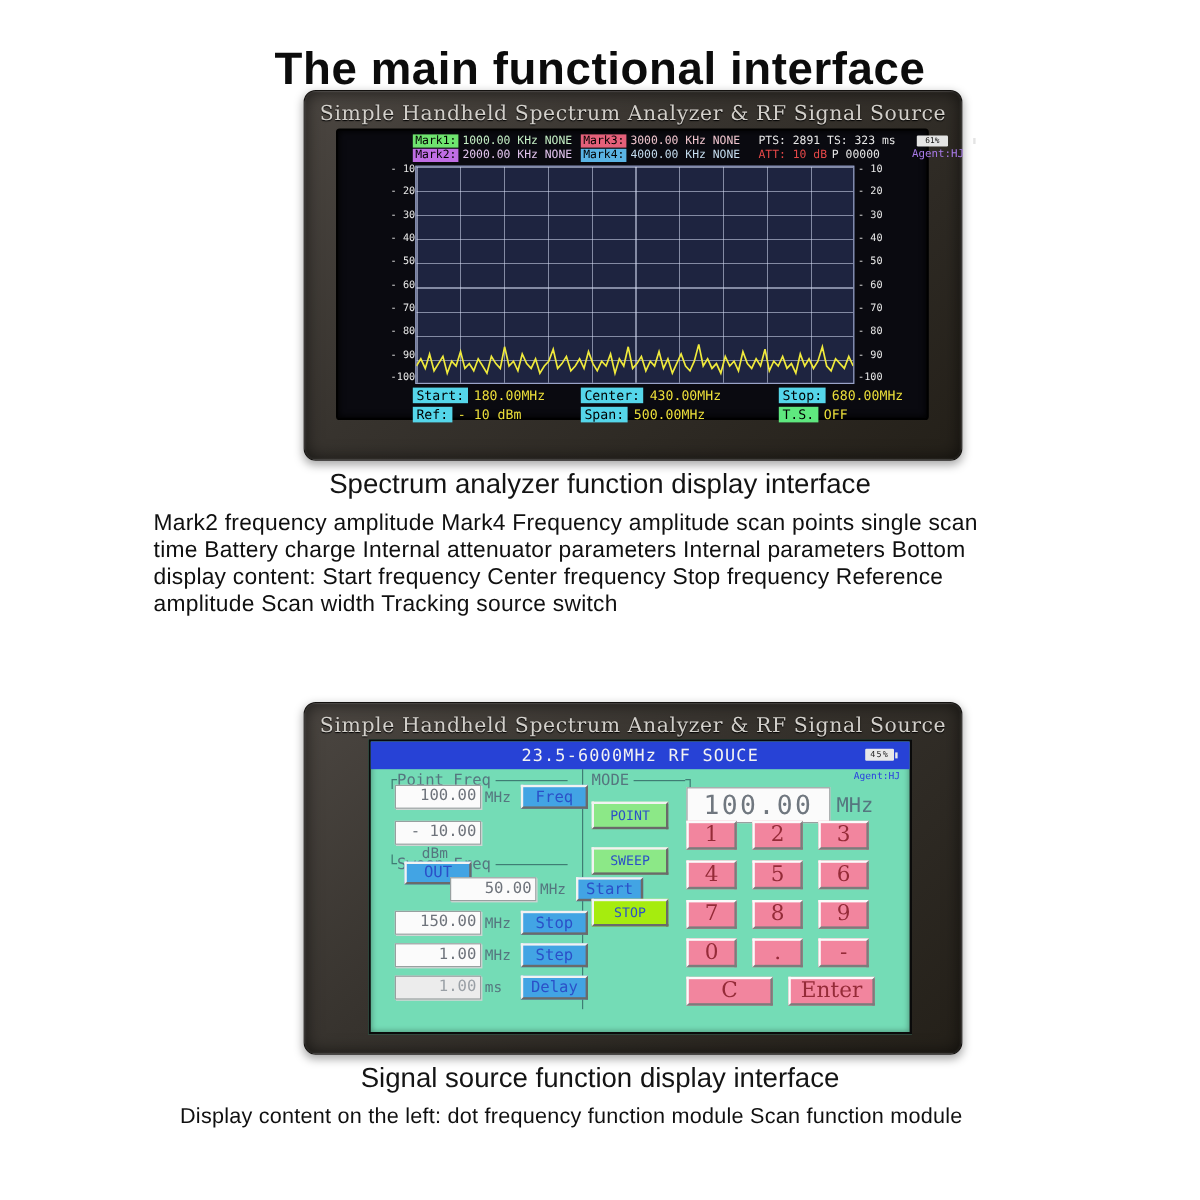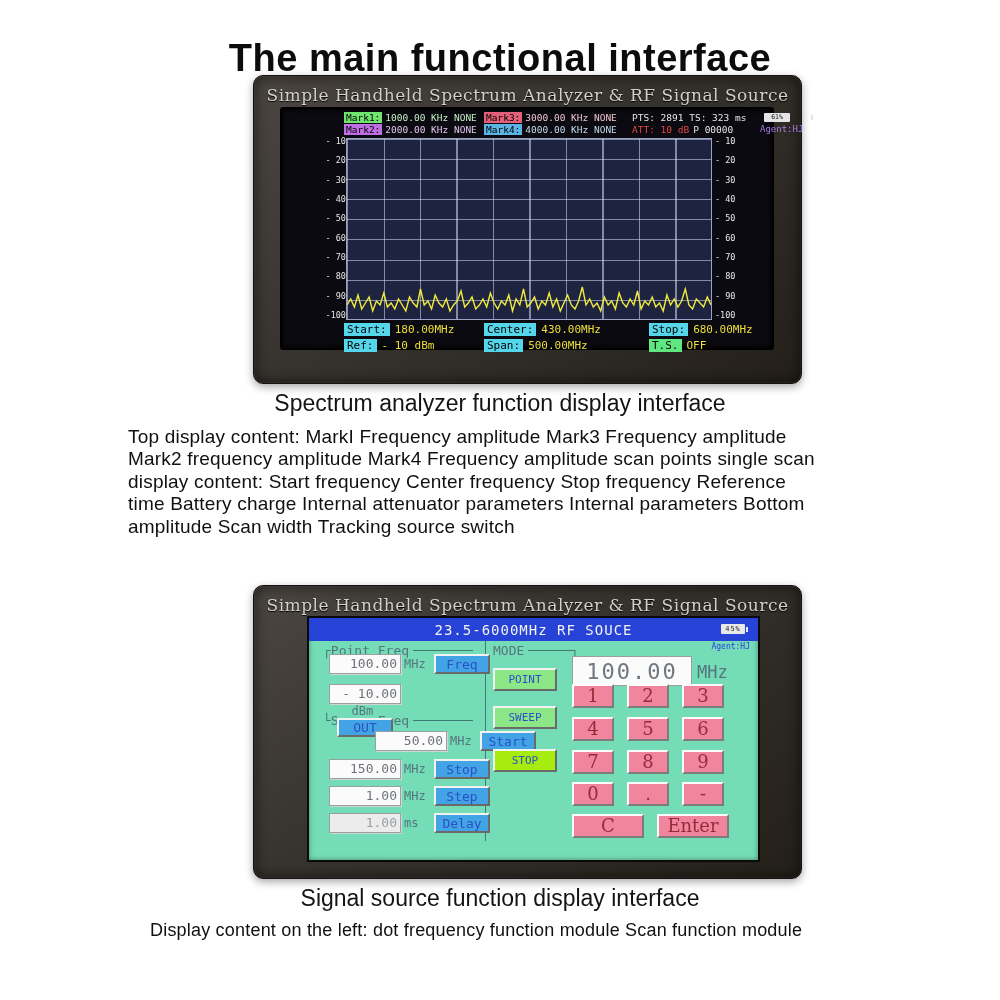--- a/index.html
+++ b/index.html
@@ -185,24 +185,23 @@
       </div>
       <div class="ir">
         <span class="gchip">T.S.</span><span class="val">OFF</span>
       </div>
     </div>
   </div>
 </div>
 
 <div class="caption cap1">Spectrum analyzer function display interface</div>
 <div class="desc desc1" id="desc1">
-    <div>Top display content: MarkI Frequency amplitude Mark3 Frequency amplitude</div>
     <div>Mark2 frequency amplitude Mark4 Frequency amplitude scan points single scan</div>
+    <div>time Battery charge Internal attenuator parameters Internal parameters Bottom</div>
     <div>display content: Start frequency Center frequency Stop frequency Reference</div>
-    <div>time Battery charge Internal attenuator parameters Internal parameters Bottom</div>
     <div>amplitude Scan width Tracking source switch</div>
   </div>
 
 <div class="device dev2">
   <div class="bezel-title">Simple Handheld Spectrum Analyzer &amp; RF Signal Source</div>
 
   <div class="screen2">
     <div class="titlebar">
       <span>23.5-6000MHz RF SOUCE</span>
       <div class="batt2">

